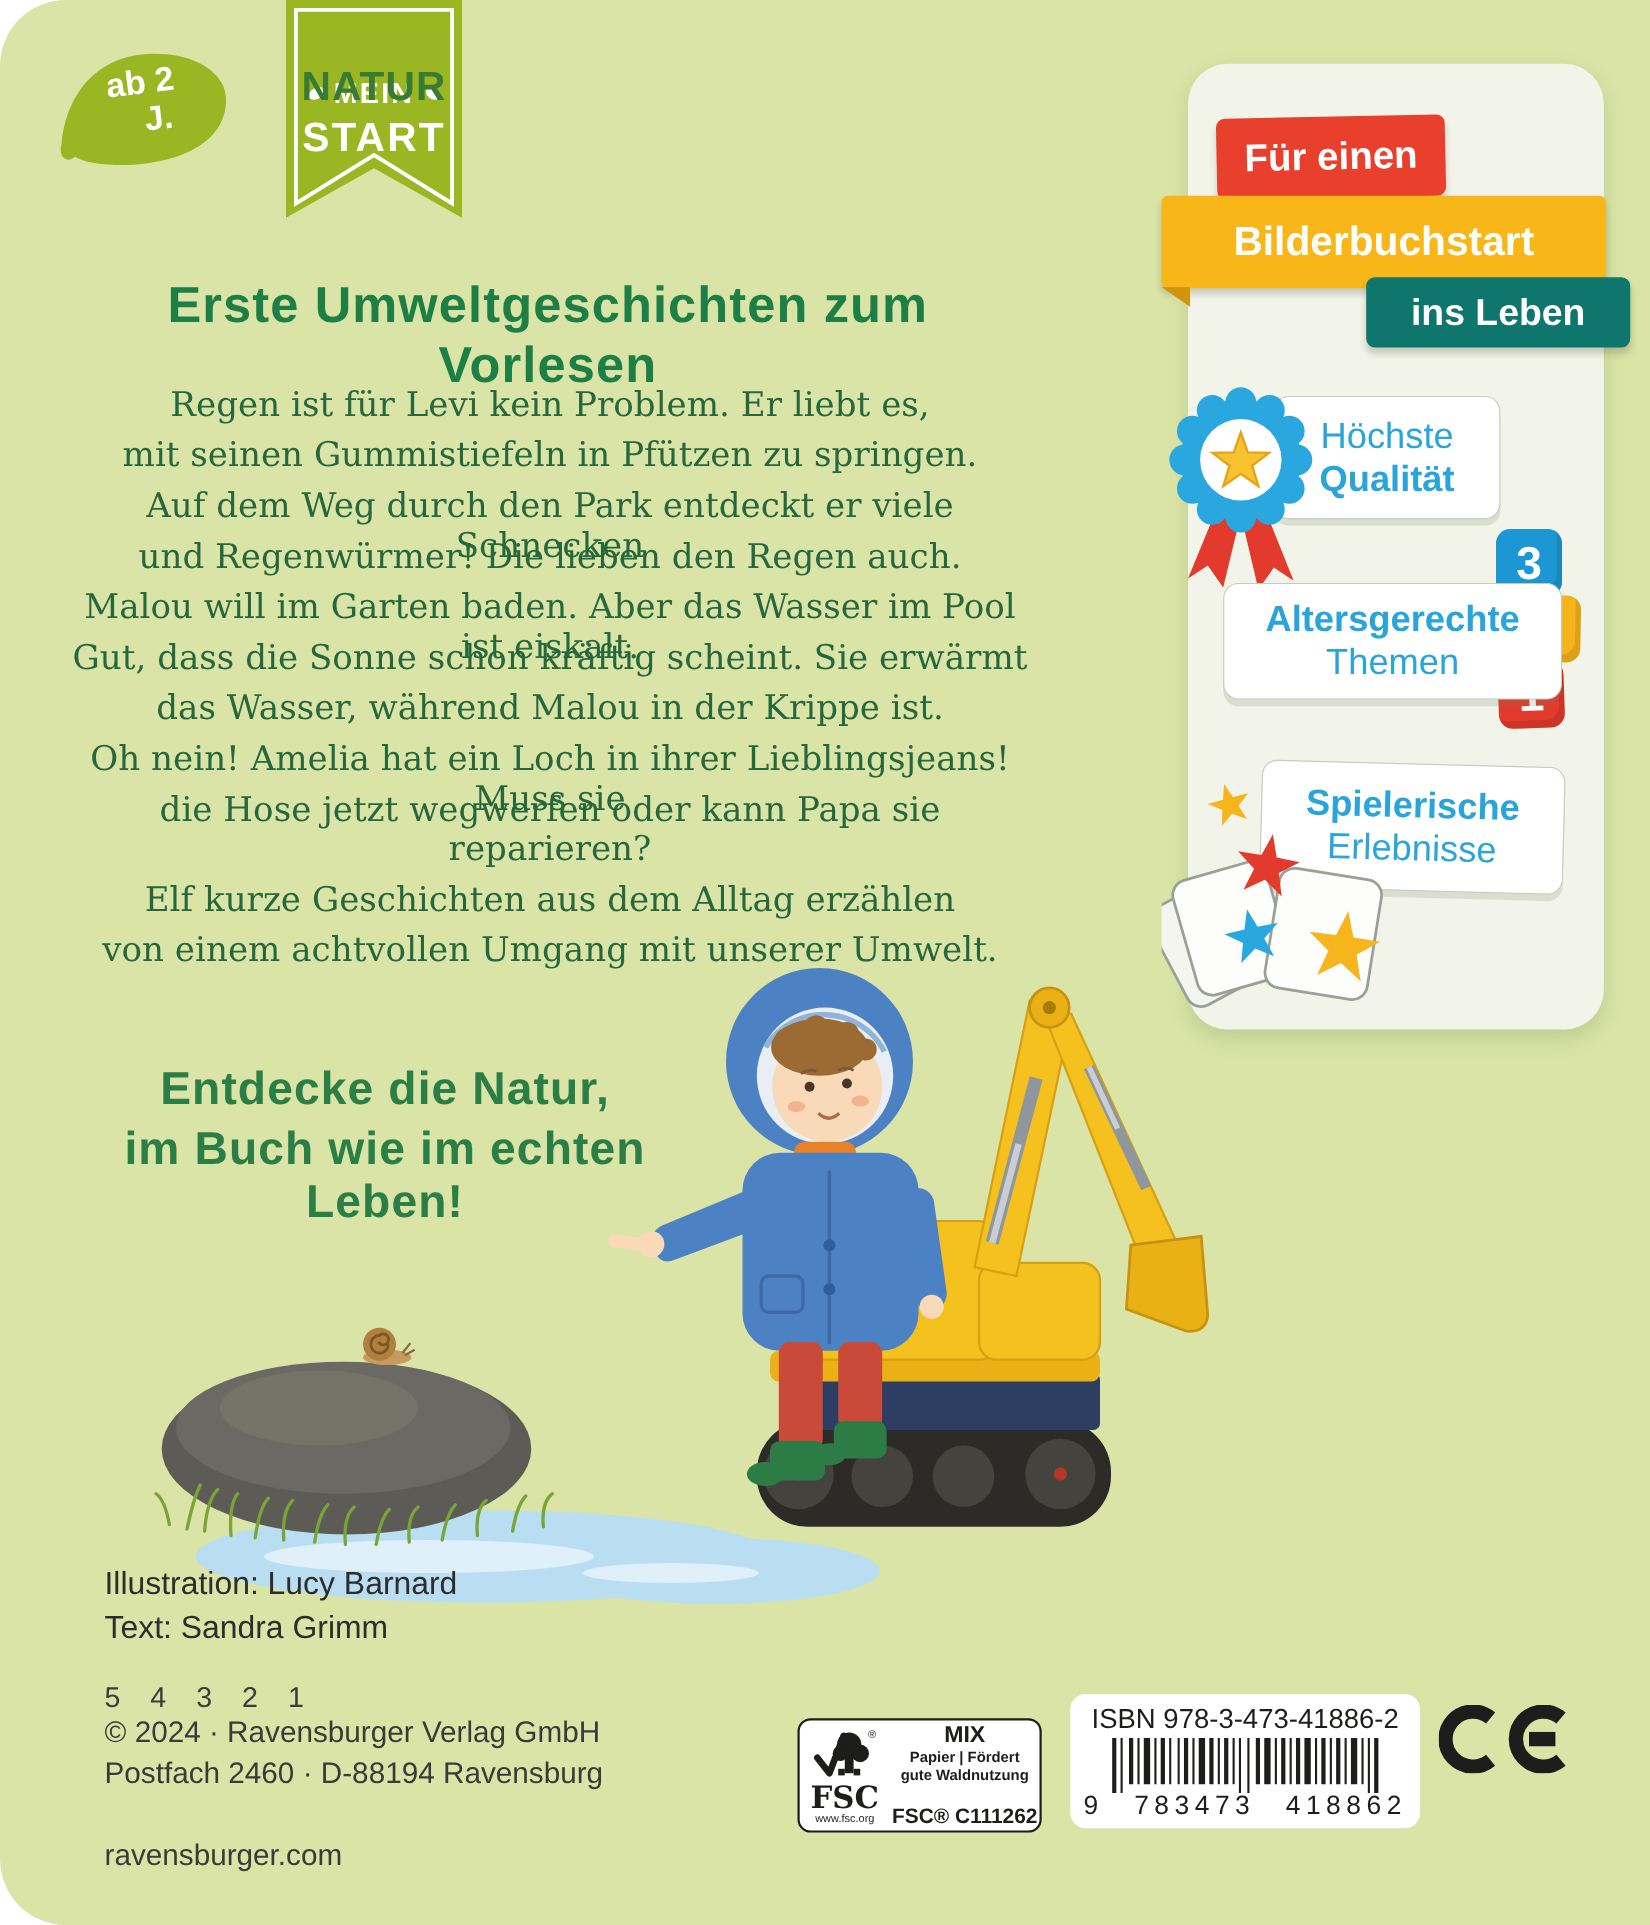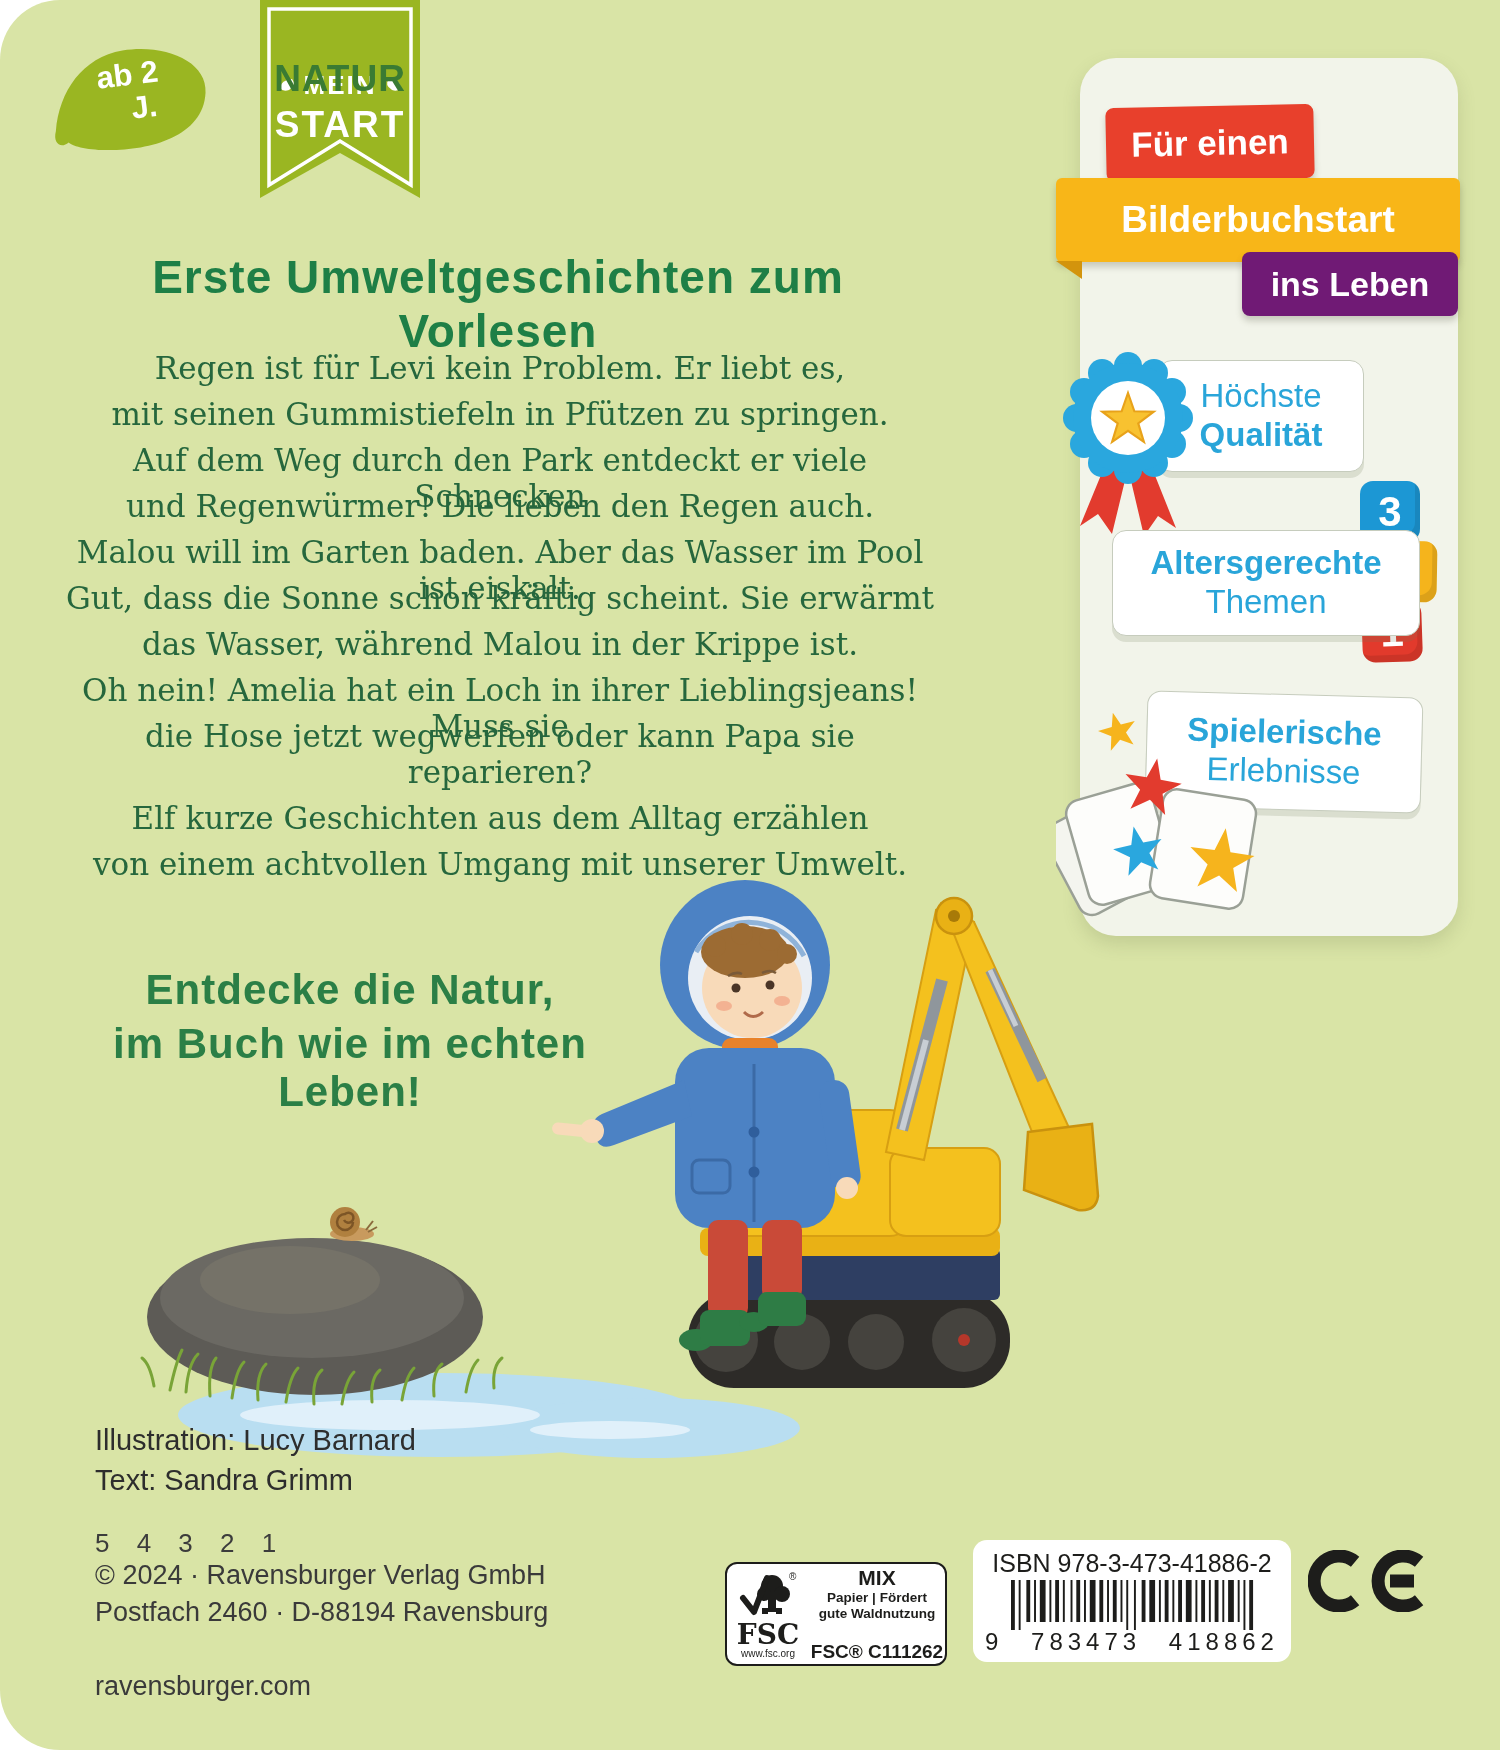--- a/index.html
+++ b/index.html
@@ -36,21 +36,21 @@
 
   
   #benefits-panel{left:1080px;top:58px;width:378px;height:878px;border-radius:36px;
     background:#f2f4ea;box-shadow:0 8px 18px rgba(90,100,60,.18);}
   .banner{position:absolute;display:flex;align-items:center;justify-content:center;
     color:#fff;font-weight:700;border-radius:8px;box-shadow:0 5px 6px rgba(80,80,60,.25);}
   #banner-red{left:1106px;top:106px;width:208px;height:74px;background:#e8402c;font-size:35px;transform:rotate(-1.2deg);}
   #banner-yellow{left:1056px;top:178px;width:404px;height:84px;background:#f8b618;font-size:37px;border-radius:6px;}
   #banner-yellow-fold{left:1056px;top:261px;width:26px;height:18px;background:#d3940d;
     clip-path:polygon(0 0,100% 0,100% 100%);}
-  #banner-blue{left:1242px;top:252px;width:216px;height:64px;background:#701a75;font-size:34px;}
+  #banner-blue{left:1242px;top:252px;width:240px;height:64px;background:#0f766e;font-size:34px;}
 
   .card{position:absolute;background:#fff;border:1.5px solid #c6ccbd;border-radius:14px;
     box-shadow:0 6px 0 rgba(110,120,90,.18);
     display:flex;flex-direction:column;align-items:center;justify-content:center;
     color:#29a5d9;line-height:1.18;}
   #quality-card{left:1158px;top:360px;width:204px;height:110px;font-size:33px;}
   #topics-card{left:1112px;top:530px;width:306px;height:104px;font-size:33px;}
   #play-card{left:1146px;top:694px;width:274px;height:114px;font-size:33px;transform:rotate(1.5deg);}
   .card .bold{font-weight:700;}
 

